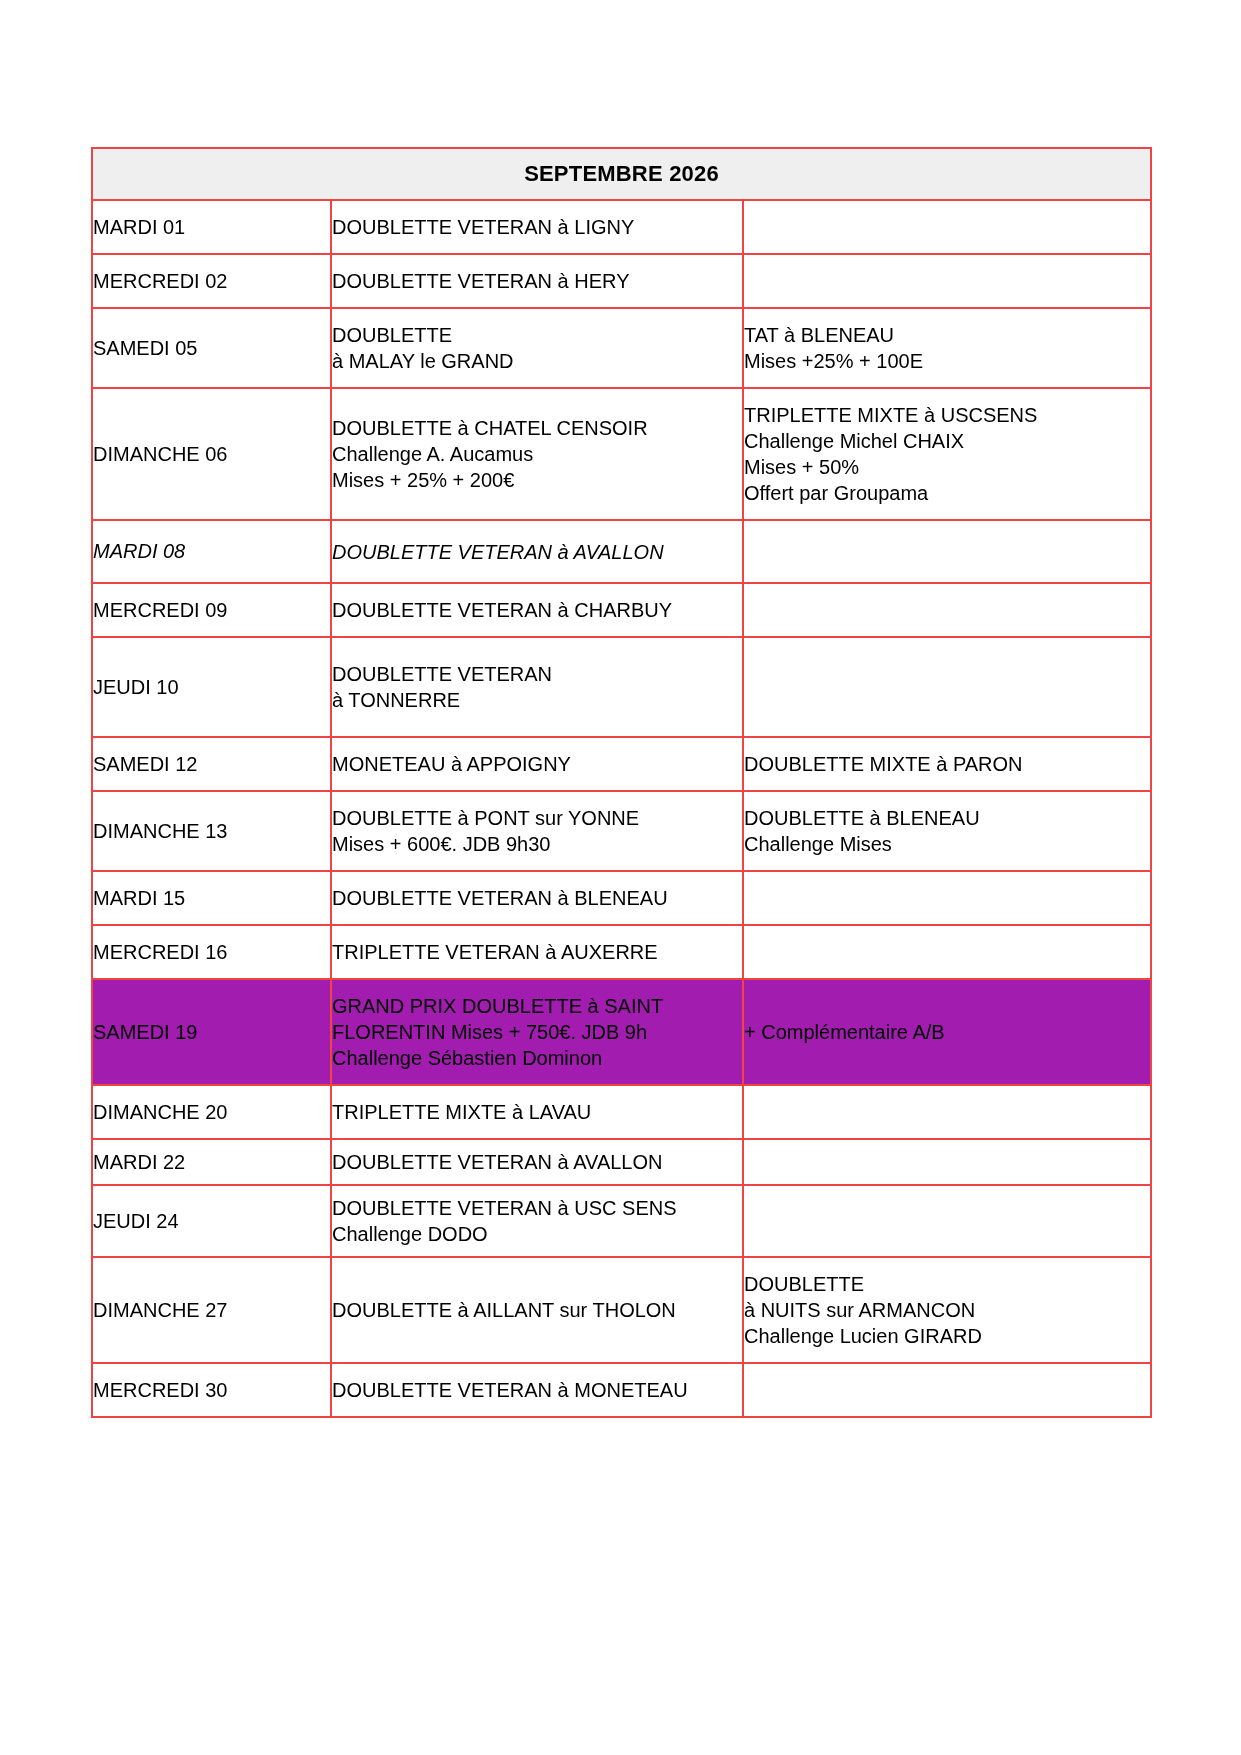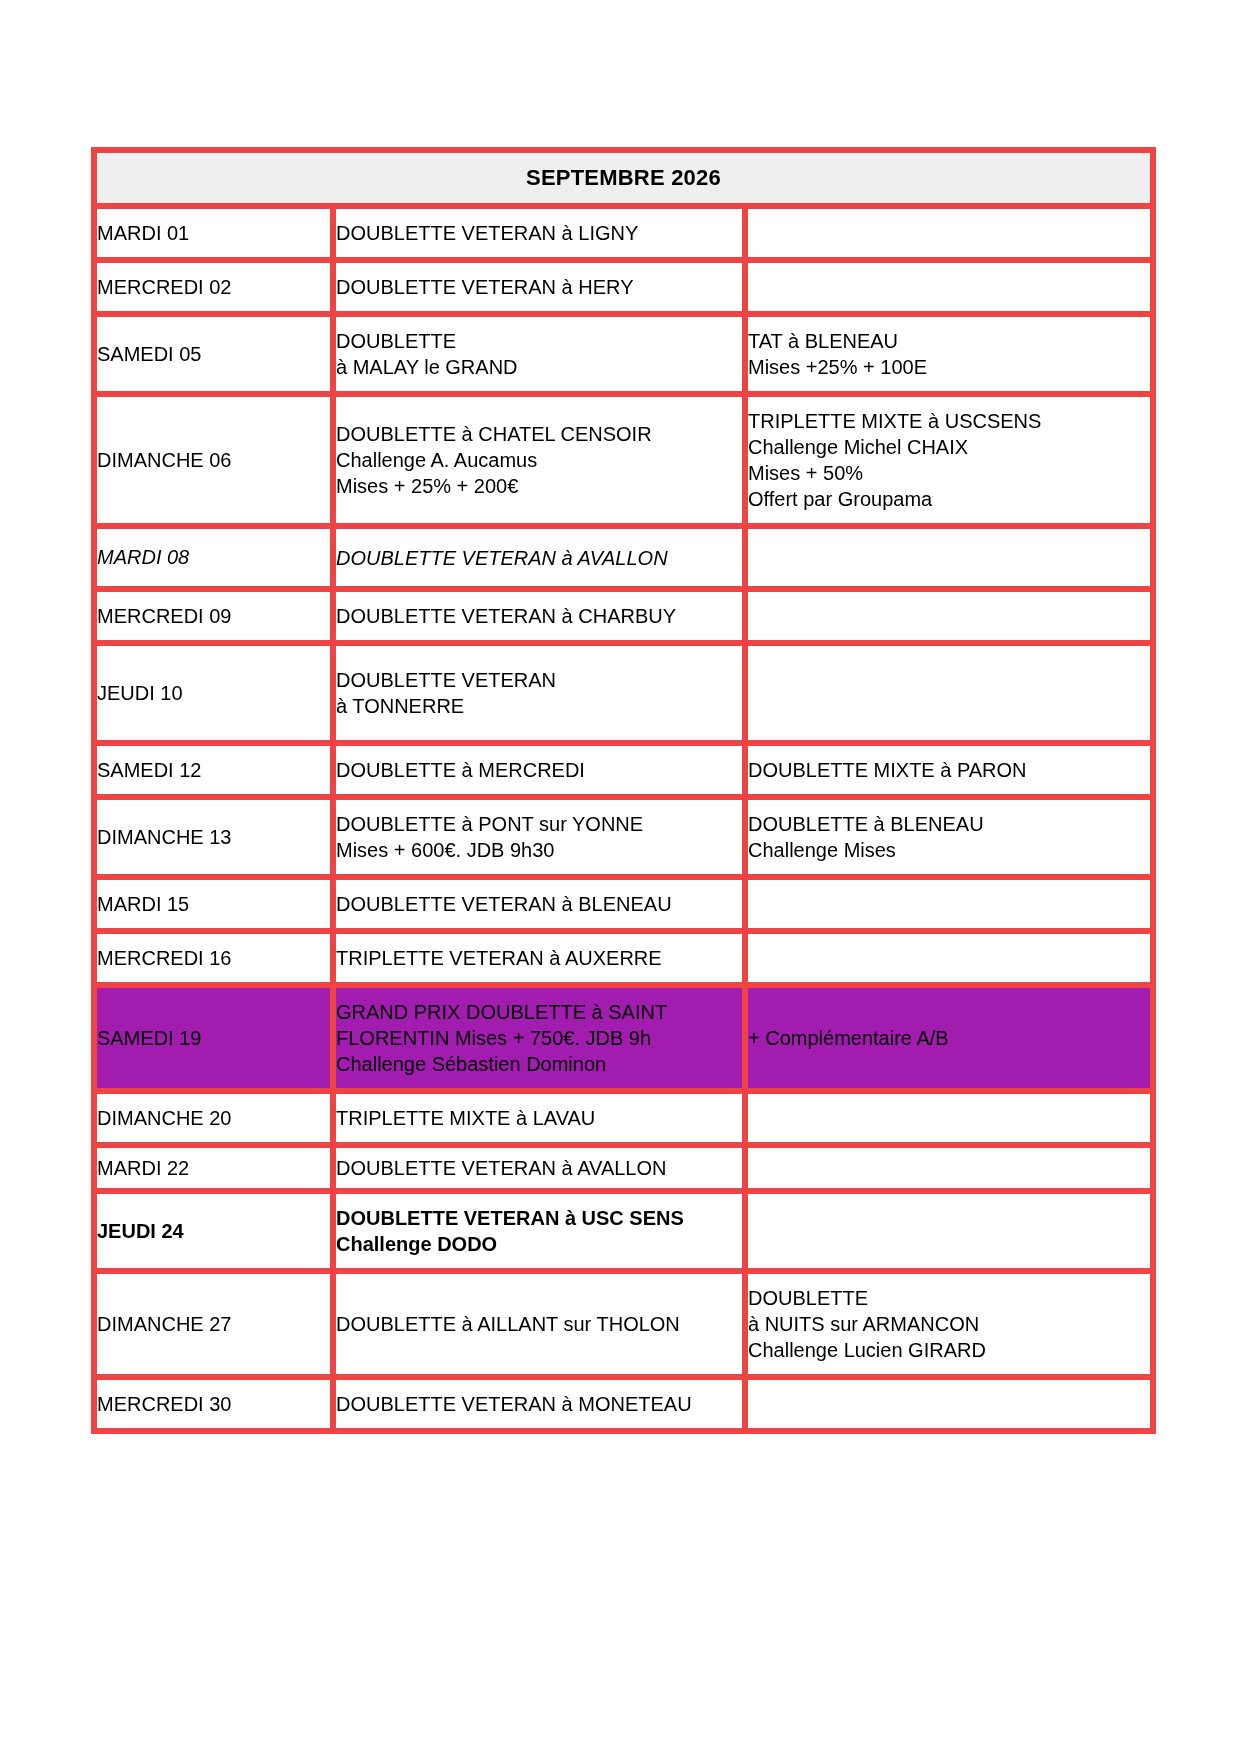--- a/index.html
+++ b/index.html
@@ -27,21 +27,21 @@
     top: 147px;
     width: 1059px;
     border-collapse: collapse;
     table-layout: fixed;
   }
   table.calendar col.c-day   { width: 239px; }
   table.calendar col.c-ev1   { width: 412px; }
   table.calendar col.c-ev2   { width: 408px; }
   table.calendar th,
   table.calendar td {
-    border: 6px solid #ef4444;
+    border: 2px solid #ef4444;
     vertical-align: middle;
     padding: 0;
     overflow: hidden;
   }
   th.month-header {
     height: 50px;
     background: #efefef;
     font-size: 22px;
     font-weight: bold;
     text-align: center;
@@ -138,21 +138,21 @@
           <td class="day-cell">JEUDI 10</td>
           <td class="event-cell">
             <div class="line">DOUBLETTE VETERAN</div>
             <div class="line">à TONNERRE</div>
           </td>
           <td class="event-cell"></td>
         </tr>
         <tr style="height: 54px;">
           <td class="day-cell">SAMEDI 12</td>
           <td class="event-cell">
-            <div class="line">DOUBLETTE à MERCREDI</div>
+            <div class="line">MONETEAU à APPOIGNY</div>
           </td>
           <td class="event-cell">
             <div class="line">DOUBLETTE MIXTE à PARON</div>
           </td>
         </tr>
         <tr style="height: 80px;">
           <td class="day-cell">DIMANCHE 13</td>
           <td class="event-cell">
             <div class="line">DOUBLETTE à PONT sur YONNE</div>
             <div class="line">Mises + 600€. JDB 9h30</div>
@@ -194,21 +194,21 @@
           </td>
           <td class="event-cell"></td>
         </tr>
         <tr style="height: 46px;">
           <td class="day-cell">MARDI 22</td>
           <td class="event-cell">
             <div class="line">DOUBLETTE VETERAN à AVALLON</div>
           </td>
           <td class="event-cell"></td>
         </tr>
-        <tr style="height: 80px; font-weight: bold;">
+        <tr style="height: 72px;">
           <td class="day-cell">JEUDI 24</td>
           <td class="event-cell">
             <div class="line">DOUBLETTE VETERAN à USC SENS</div>
             <div class="line">Challenge DODO</div>
           </td>
           <td class="event-cell"></td>
         </tr>
         <tr style="height: 106px;">
           <td class="day-cell">DIMANCHE 27</td>
           <td class="event-cell">

